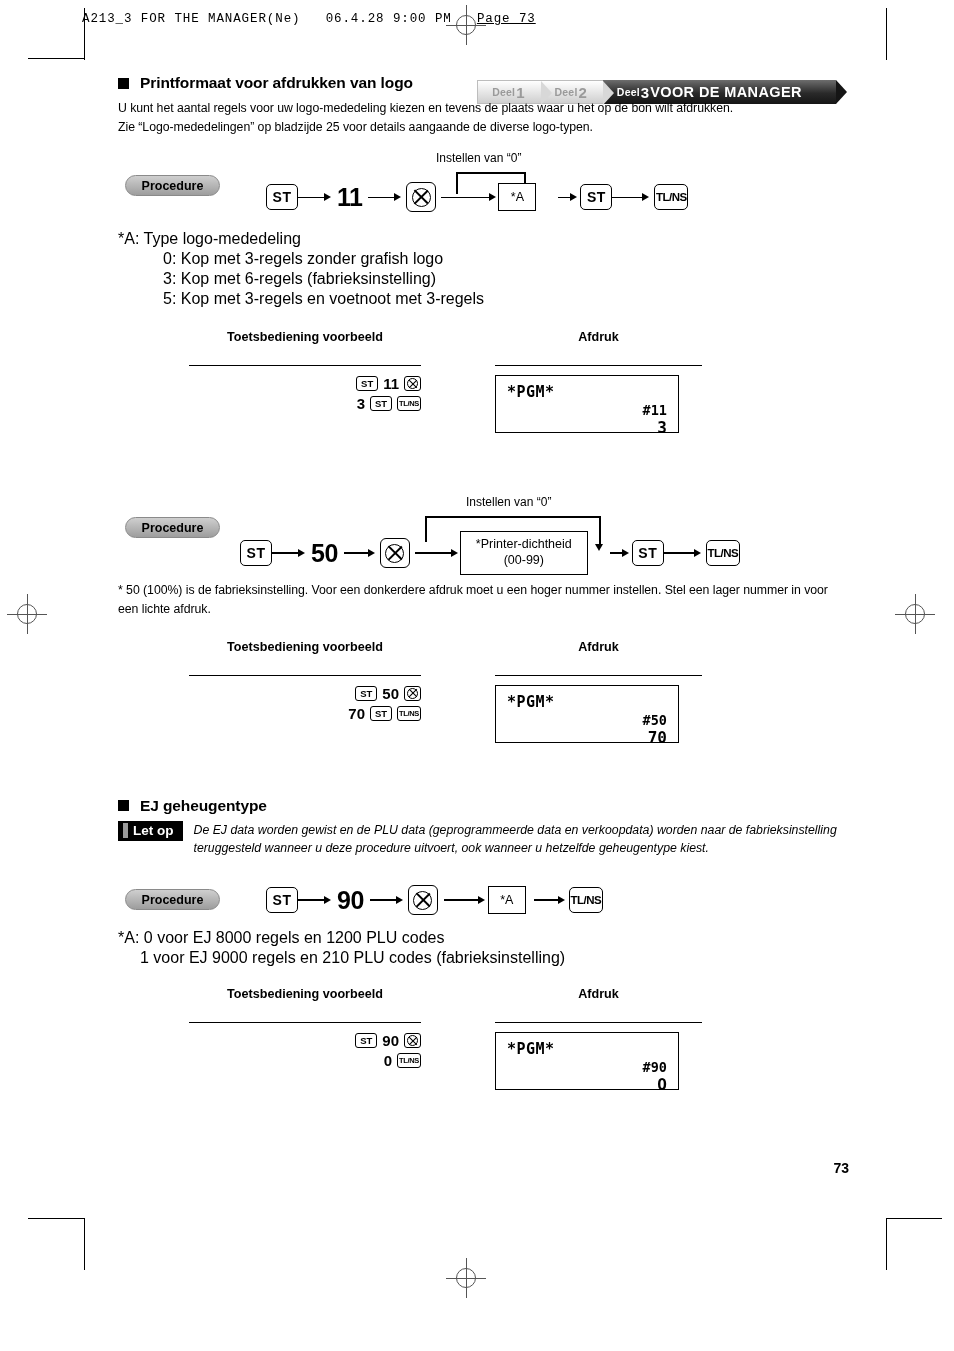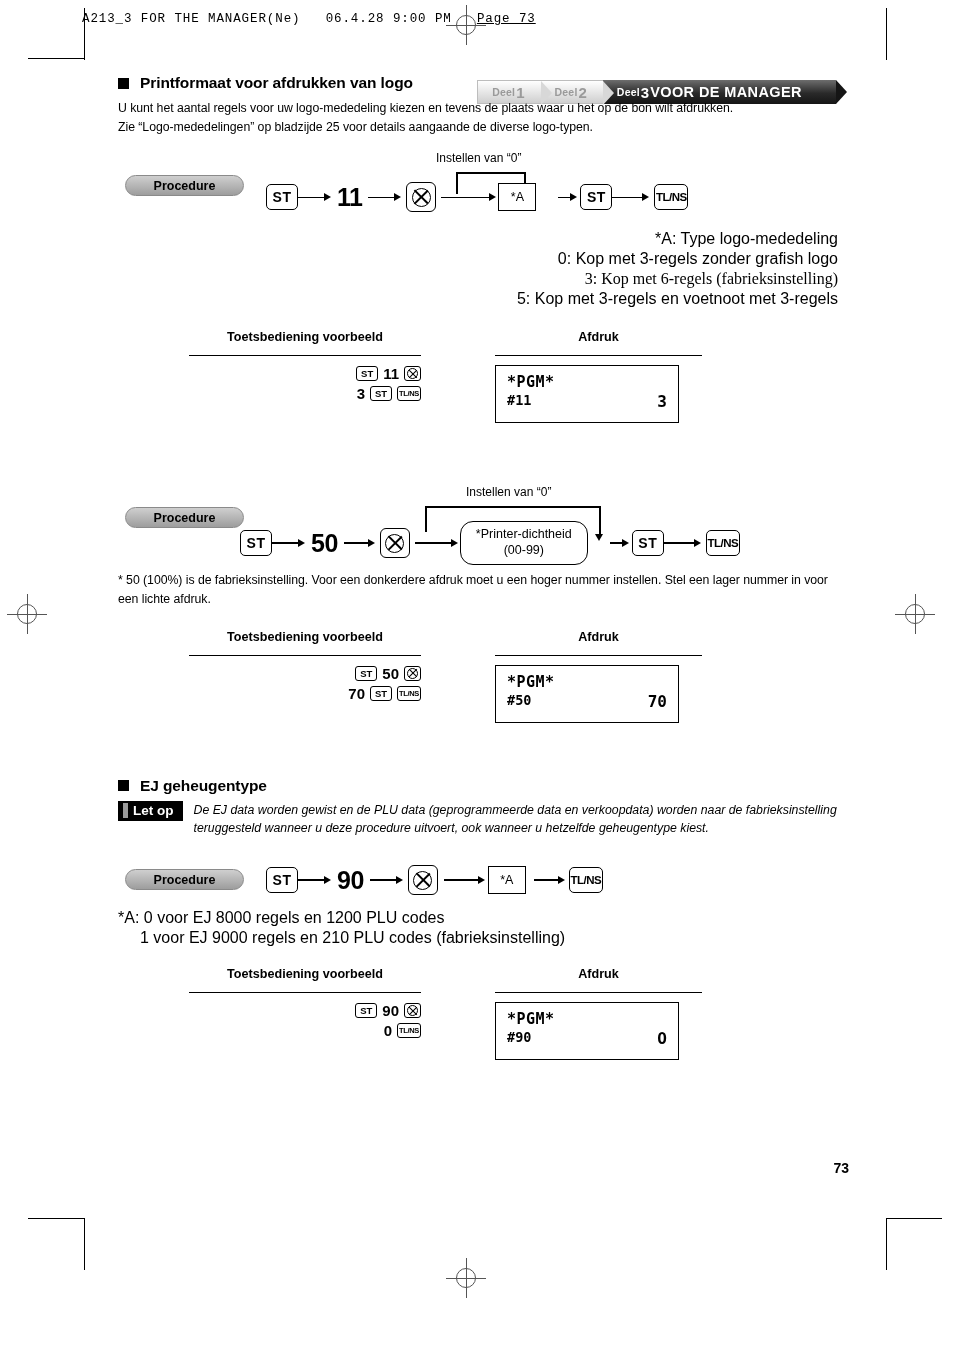--- a/index.html
+++ b/index.html
@@ -66,21 +66,21 @@
     display:flex; align-items:center; gap:11px;
   }
   .bullet { width:11px; height:11px; background:#000; display:inline-block; }
 
   p.body { font-size:12.3px; line-height:1.48; margin:7px 0 0 0; letter-spacing:-.05px; }
   p.tight { margin-top:1px; }
 
   
   .pill {
     display:inline-flex; align-items:center; justify-content:center;
-    width:119px; height:21px; border-radius:11px;
+    width:95px; height:21px; border-radius:11px;
     background:linear-gradient(#cfcfcf,#9d9d9d);
     border:1px solid #8a8a8a;
     font-size:12.5px; font-weight:bold; color:#000;
   }
 
   
   .flowrow { display:flex; align-items:center; }
   .key {
     border:1.4px solid #000; border-radius:5px;
     display:inline-flex; align-items:center; justify-content:center;
@@ -116,21 +116,21 @@
   }
   .bl { position:absolute; background:#000; }
 
   .caplabel { font-size:12px; }
 
   
   .exrow { display:flex; }
   .excol { }
   .exhead {
     text-align:center; font-size:12.6px; font-weight:bold;
-    border-bottom:1.6px solid #000; padding-bottom:11px;
+    border-bottom:1.6px solid #000; padding-bottom:21px;
   }
   .keyseq { text-align:right; padding-top:9px; font-size:13px; }
   .keyline { display:flex; align-items:center; justify-content:flex-end; gap:5px; margin-bottom:3px; }
   .skey {
     border:1.1px solid #000; border-radius:3px; background:#fff;
     display:inline-flex; align-items:center; justify-content:center;
     font-weight:bold;
   }
   .skey-st { width:22px; height:15px; font-size:9.5px; }
   .skey-tl { width:24px; height:15px; font-size:7.5px; letter-spacing:-.3px; }
@@ -145,21 +145,21 @@
   .skey-x .xs::after {transform:translate(-50%,-50%) rotate(-45deg);}
   .knum { font-size:15px; font-weight:bold; }
 
   
   .receipt {
     border:1.6px solid #000; background:#fff;
     width:184px; height:58px; padding:7px 11px 0 11px;
     font-family:"DejaVu Sans Mono","Liberation Mono",monospace;
   }
   .rl1 { font-size:15px; font-weight:bold; letter-spacing:.5px; }
-  .rrow { display:flex; justify-content:space-between; align-items:flex-start; margin-top:1px; }
+  .rrow { display:flex; justify-content:space-between; align-items:flex-end; margin-top:1px;flex-direction:column; }
   .rlbl { font-size:13.5px; font-weight:bold; }
   .rval { font-size:16px; font-weight:bold; }
 
   
   .letop-wrap { display:flex; align-items:flex-start; gap:11px; margin-top:6px; }
   .letop {
     background:#000; color:#fff; font-weight:bold; font-size:13.5px;
     padding:2px 9px 3px 5px; display:inline-flex; align-items:center; gap:5px;
     flex:0 0 auto;
   }
@@ -273,24 +273,24 @@
           </div>
         <div class="key key-st" style="margin-left:3px;">ST</div>
         <div class="arrow">
             <div class="shaft" style="width:30px"></div>
             <div class="head"></div>
           </div>
         <div class="key key-tl" style="margin-left:5px;">TL/NS</div>
       </div>
     </div>
 
-    <div style="margin-top:4px;text-align:right;">
+    <div style="margin-top:4px;">
       <div class="body" style="margin:0;">*A:   Type logo-mededeling</div>
       <div class="body" style="margin:2px 0 0 45px;">0:  Kop met 3-regels zonder grafish logo</div>
-      <div class="body" style="margin:2px 0 0 45px;font-family:Liberation Serif, serif;">3:  Kop met 6-regels (fabrieksinstelling)</div>
+      <div class="body" style="margin:2px 0 0 45px;">3:  Kop met 6-regels (fabrieksinstelling)</div>
       <div class="body" style="margin:2px 0 0 45px;">5:  Kop met 3-regels en voetnoot met 3-regels</div>
     </div>
 
     <div class="exrow" style="margin-top:22px;">
       <div class="excol" style="width:232px;margin-left:71px;">
         <div class="exhead">Toetsbediening voorbeeld</div>
         <div class="keyseq">
           <div class="keyline">
             <div class="skey skey-st">ST</div>
             <div class="knum">11</div>
@@ -346,21 +346,21 @@
         <div class="key key-x" style="margin-left:5px;">
             <div class="xsym"></div>
           </div>
         <div class="arrow" style="margin-left:5px;">
             <div class="shaft" style="width:22px"></div>
           </div>
         <div class="arrow">
             <div class="shaft" style="width:14px"></div>
             <div class="head"></div>
           </div>
-        <div class="boxWide" style="margin-left:2px;border-radius:13px;">
+        <div class="boxWide" style="margin-left:2px;">
           <div>*Printer-dichtheid</div>
           <div>(00-99)</div>
         </div>
         <div class="arrow" style="margin-left:22px;">
             <div class="shaft" style="width:12px"></div>
             <div class="head"></div>
           </div>
         <div class="key key-st" style="margin-left:3px;">ST</div>
         <div class="arrow">
             <div class="shaft" style="width:30px"></div>

